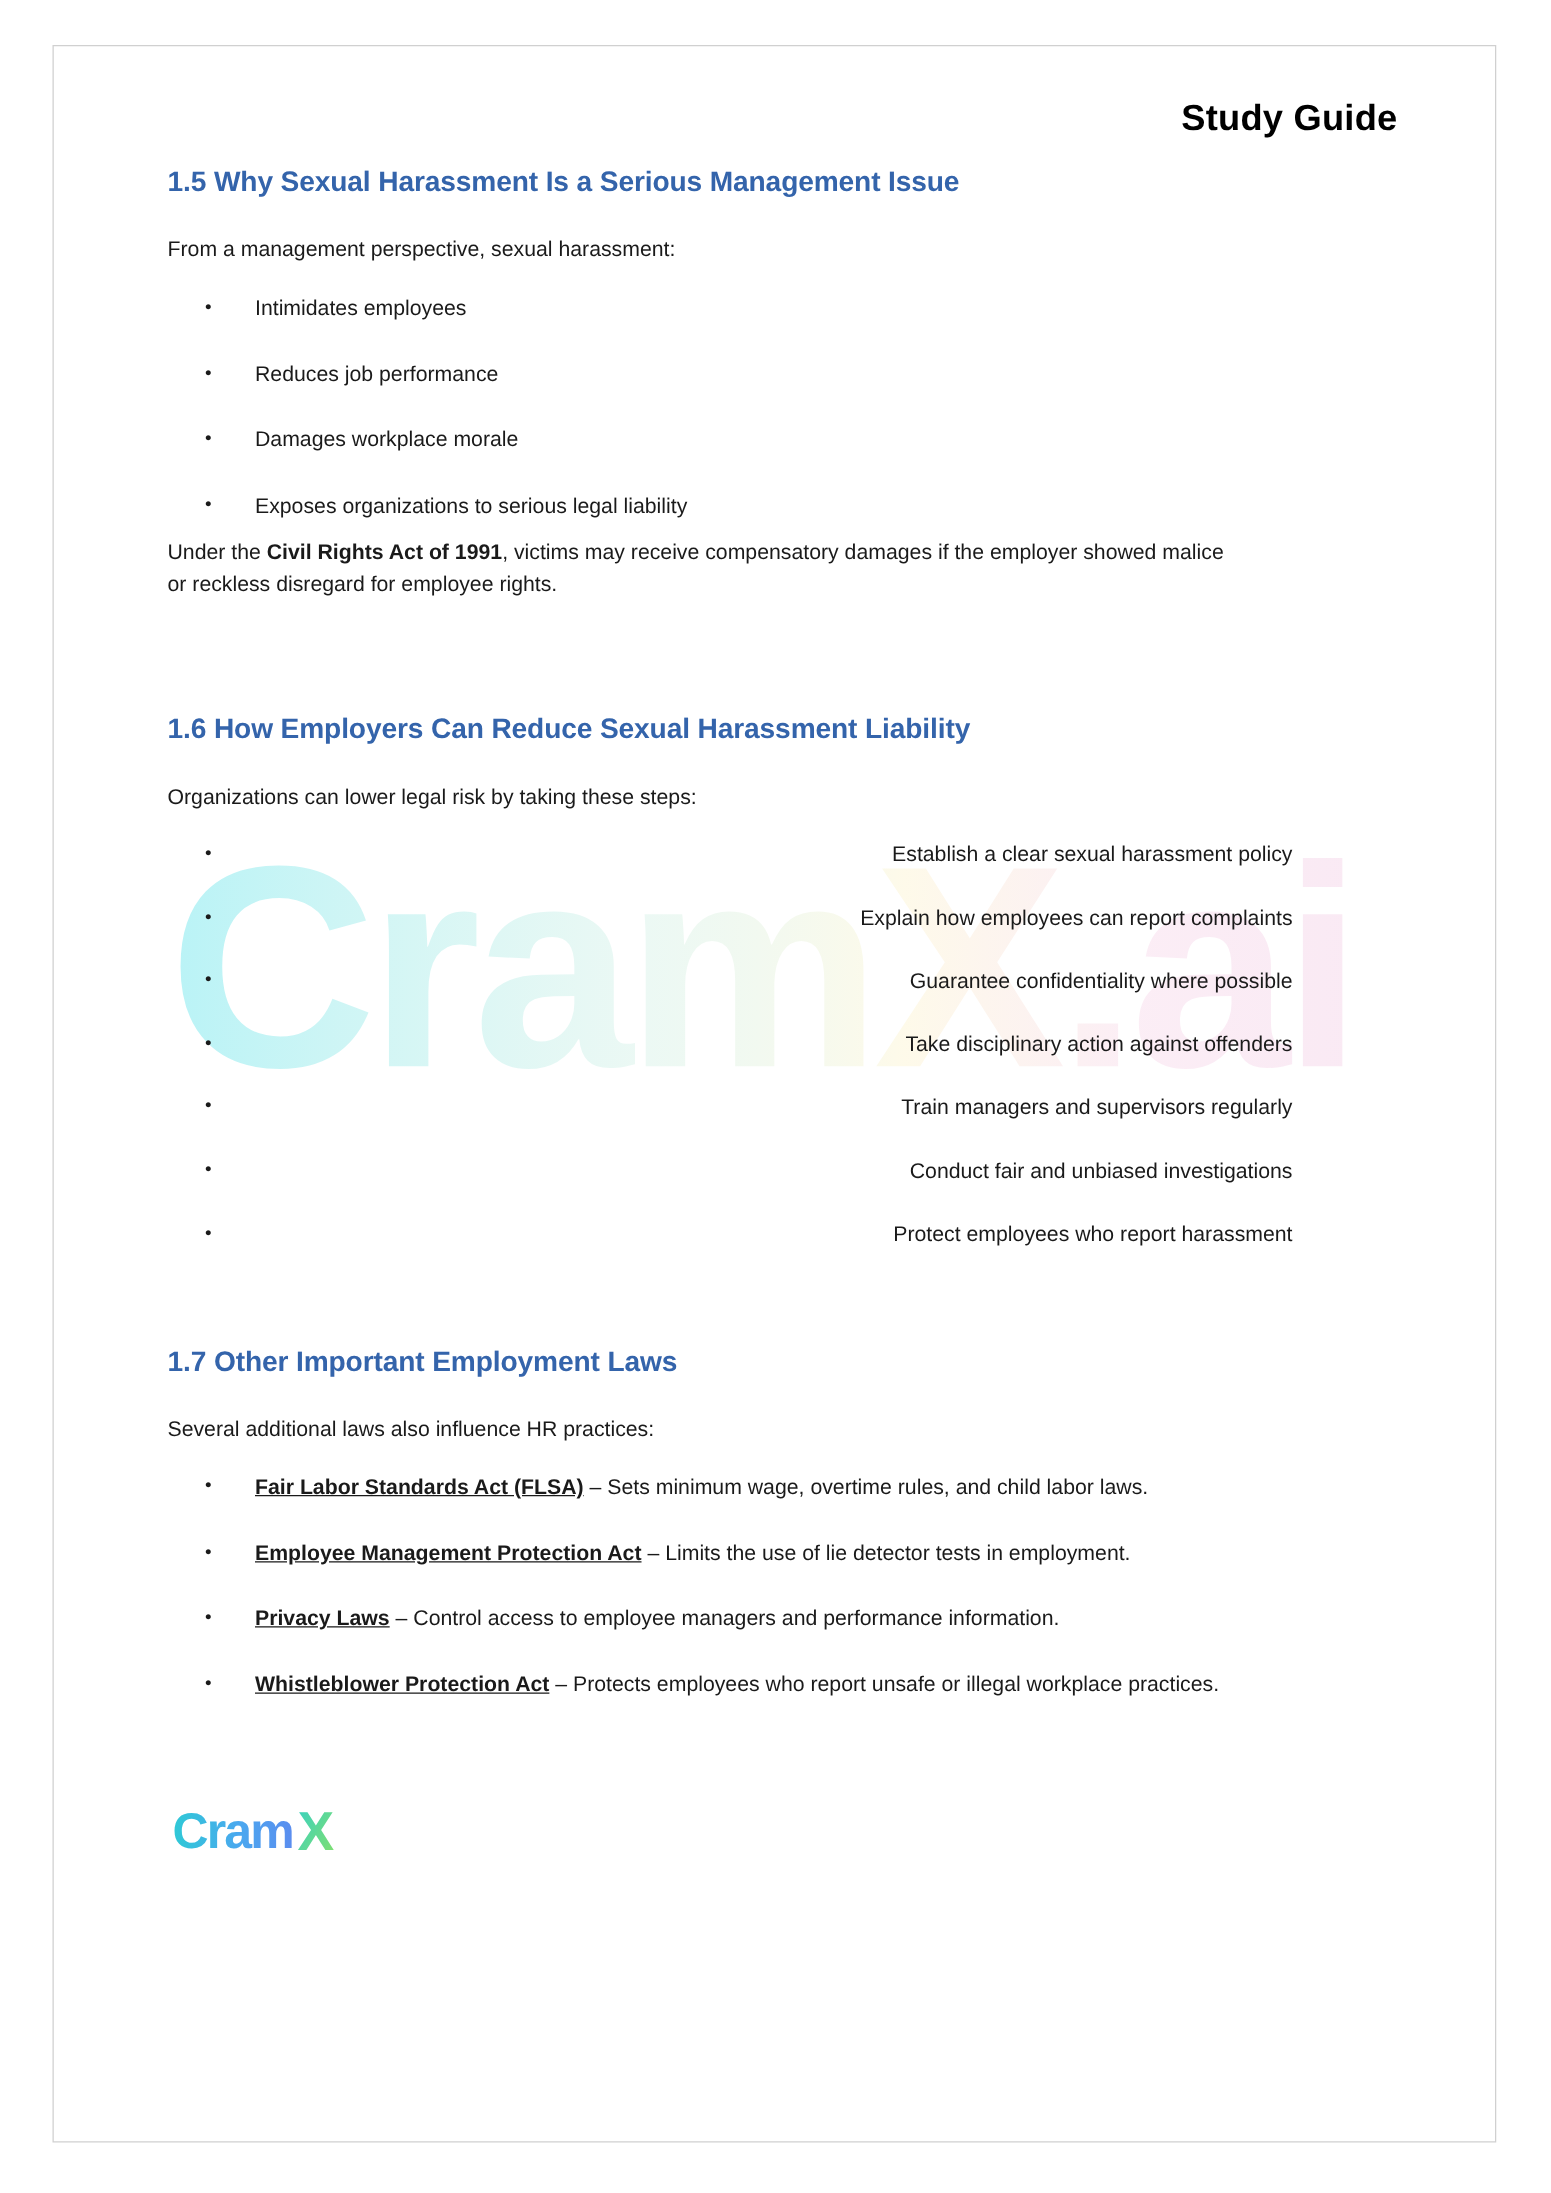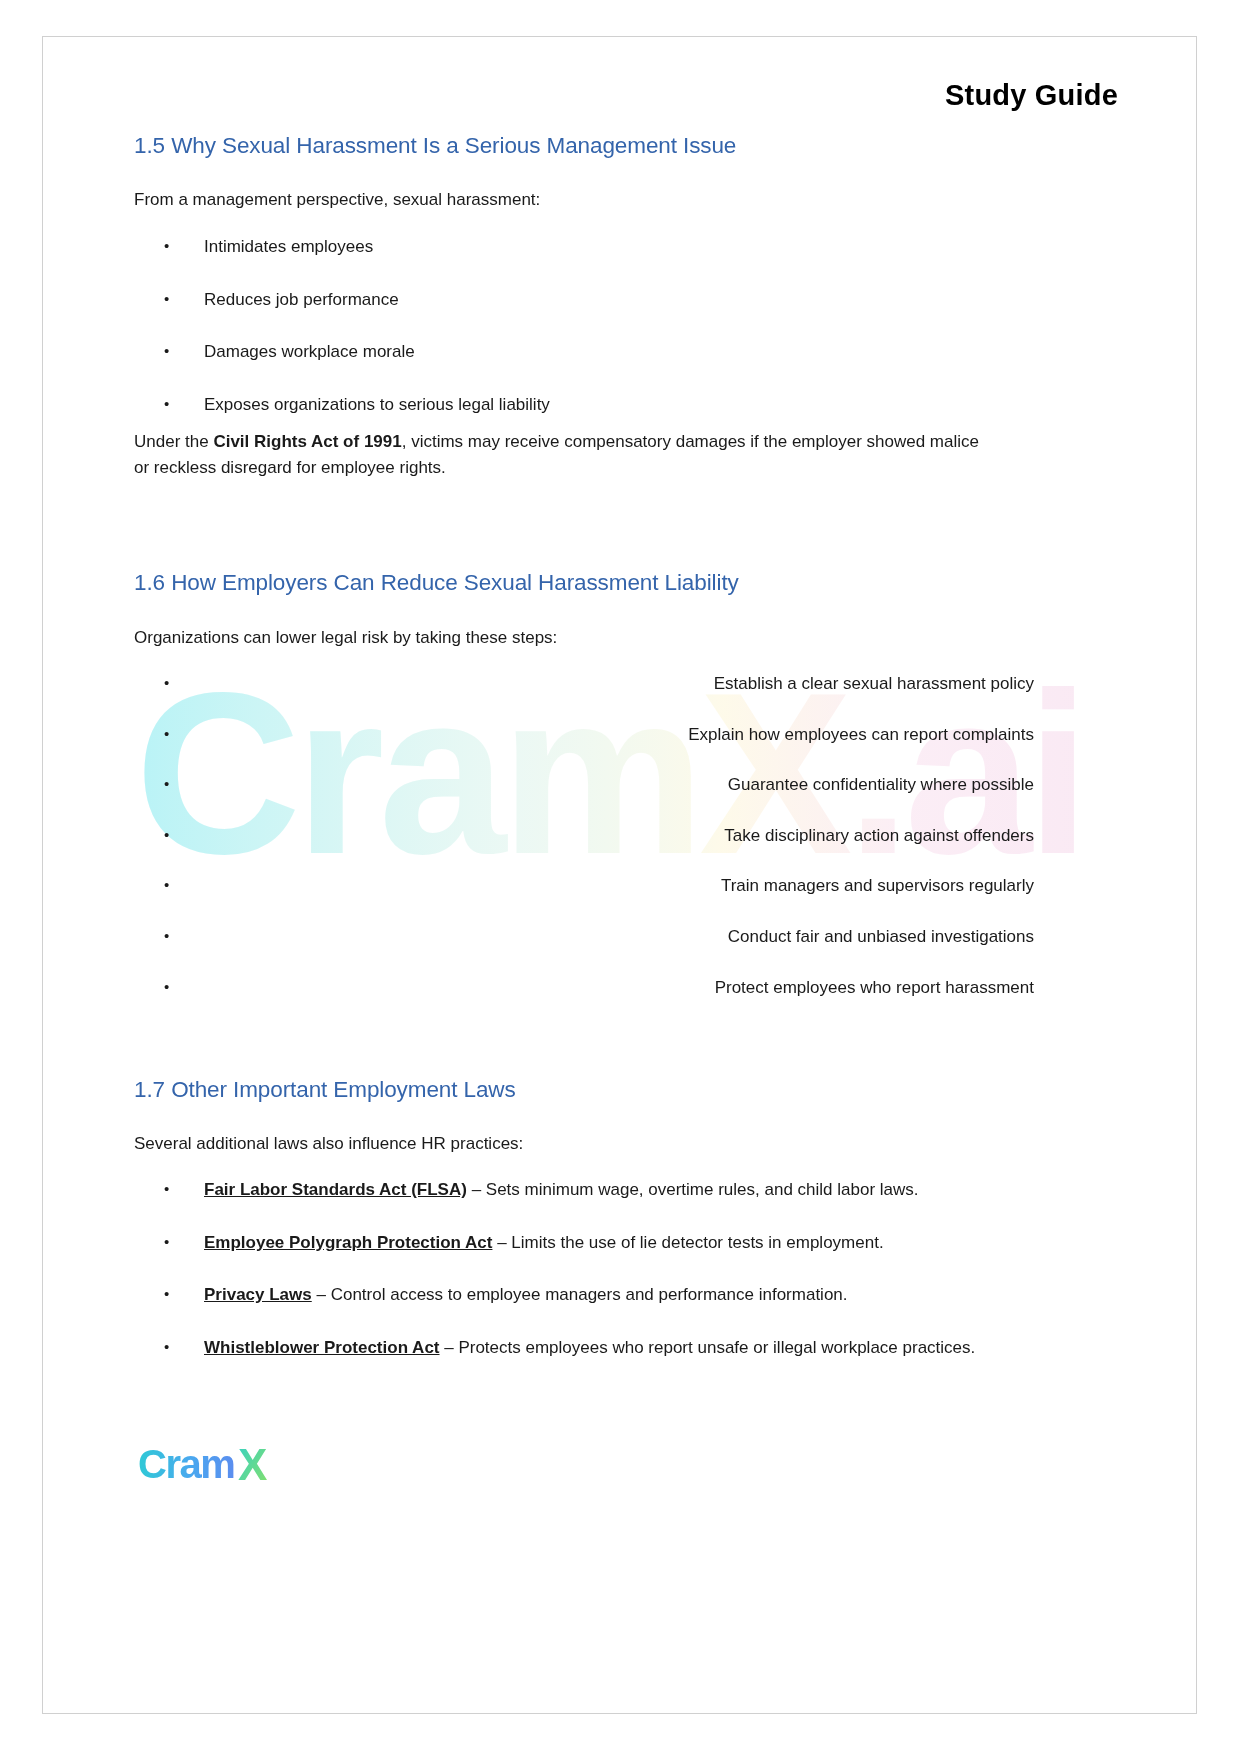--- a/index.html
+++ b/index.html
@@ -51,21 +51,21 @@
     font-size: 29px;
     font-weight: bold;
     color: #000000;
     letter-spacing: 0.2px;
   }
 
   
   h2.section-heading {
     font-size: 22.5px;
     color: #3464ab;
-    font-weight: normal;
+    font-weight: bold;
     margin: 0;
     letter-spacing: -0.1px;
   }
 
   
   .body-text {
     font-size: 17px;
     color: #1a1a1a;
     line-height: 1.55;
     margin: 0;
@@ -170,21 +170,21 @@
       <li class="bullet-item tight">Conduct fair and unbiased investigations</li>
       <li class="bullet-item tight">Protect employees who report harassment</li>
     </ul>
 
     <h2 class="section-heading blk" id="sec17-heading">1.7 Other Important Employment Laws</h2>
 
     <p class="body-text blk" id="sec17-intro">Several additional laws also influence HR practices:</p>
 
     <ul class="bullet-list blk" id="sec17-list">
       <li class="bullet-item"><b>Fair Labor Standards Act (FLSA)</b><span> – Sets minimum wage, overtime rules, and child labor laws.</span></li>
-      <li class="bullet-item"><b>Employee Polygraph Protection Act</b><span> – Limits the use of lie detector tests in employment.</span></li>
+      <li class="bullet-item"><b>Employee Management Protection Act</b><span> – Limits the use of lie detector tests in employment.</span></li>
       <li class="bullet-item"><b>Privacy Laws</b><span> – Control access to employee managers and performance information.</span></li>
       <li class="bullet-item"><b>Whistleblower Protection Act</b><span> – Protects employees who report unsafe or illegal workplace practices.</span></li>
     </ul>
 
     <div class="footer-logo">
       <svg width="160" height="52" viewBox="0 0 160 52" xmlns="http://www.w3.org/2000/svg">
         <defs>
           <linearGradient id="lg1" x1="0" y1="0" x2="1" y2="0">
             <stop offset="0%" stop-color="#2fc9d6"></stop>
             <stop offset="55%" stop-color="#4aa8ef"></stop>

